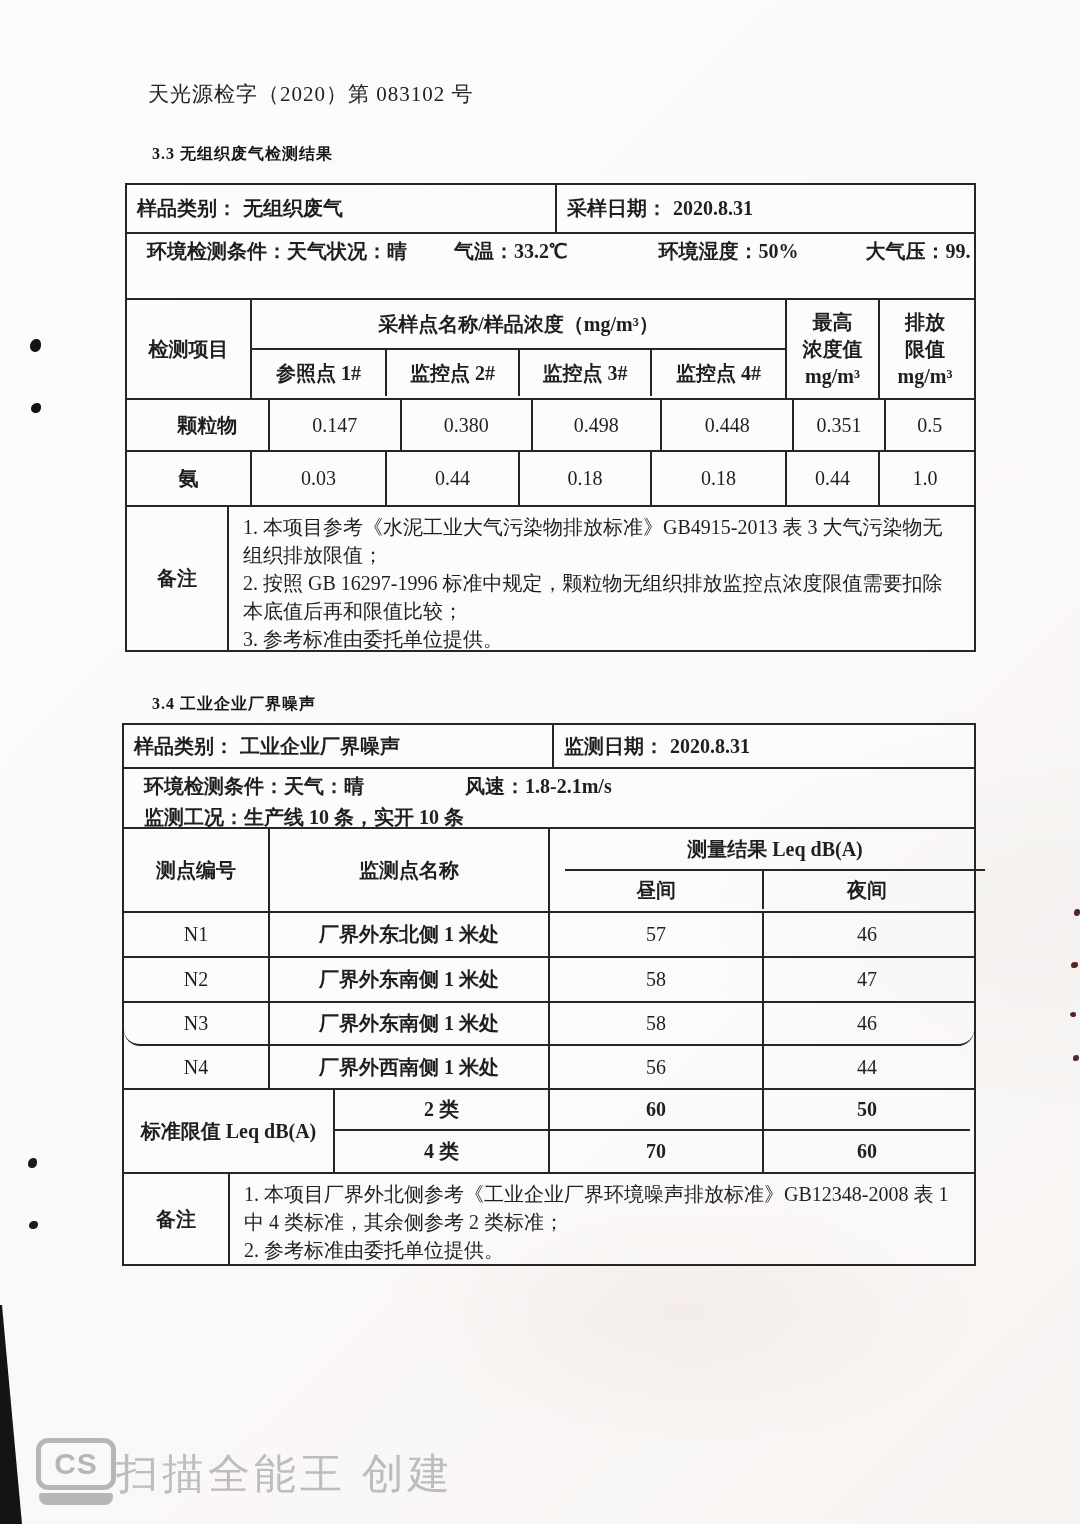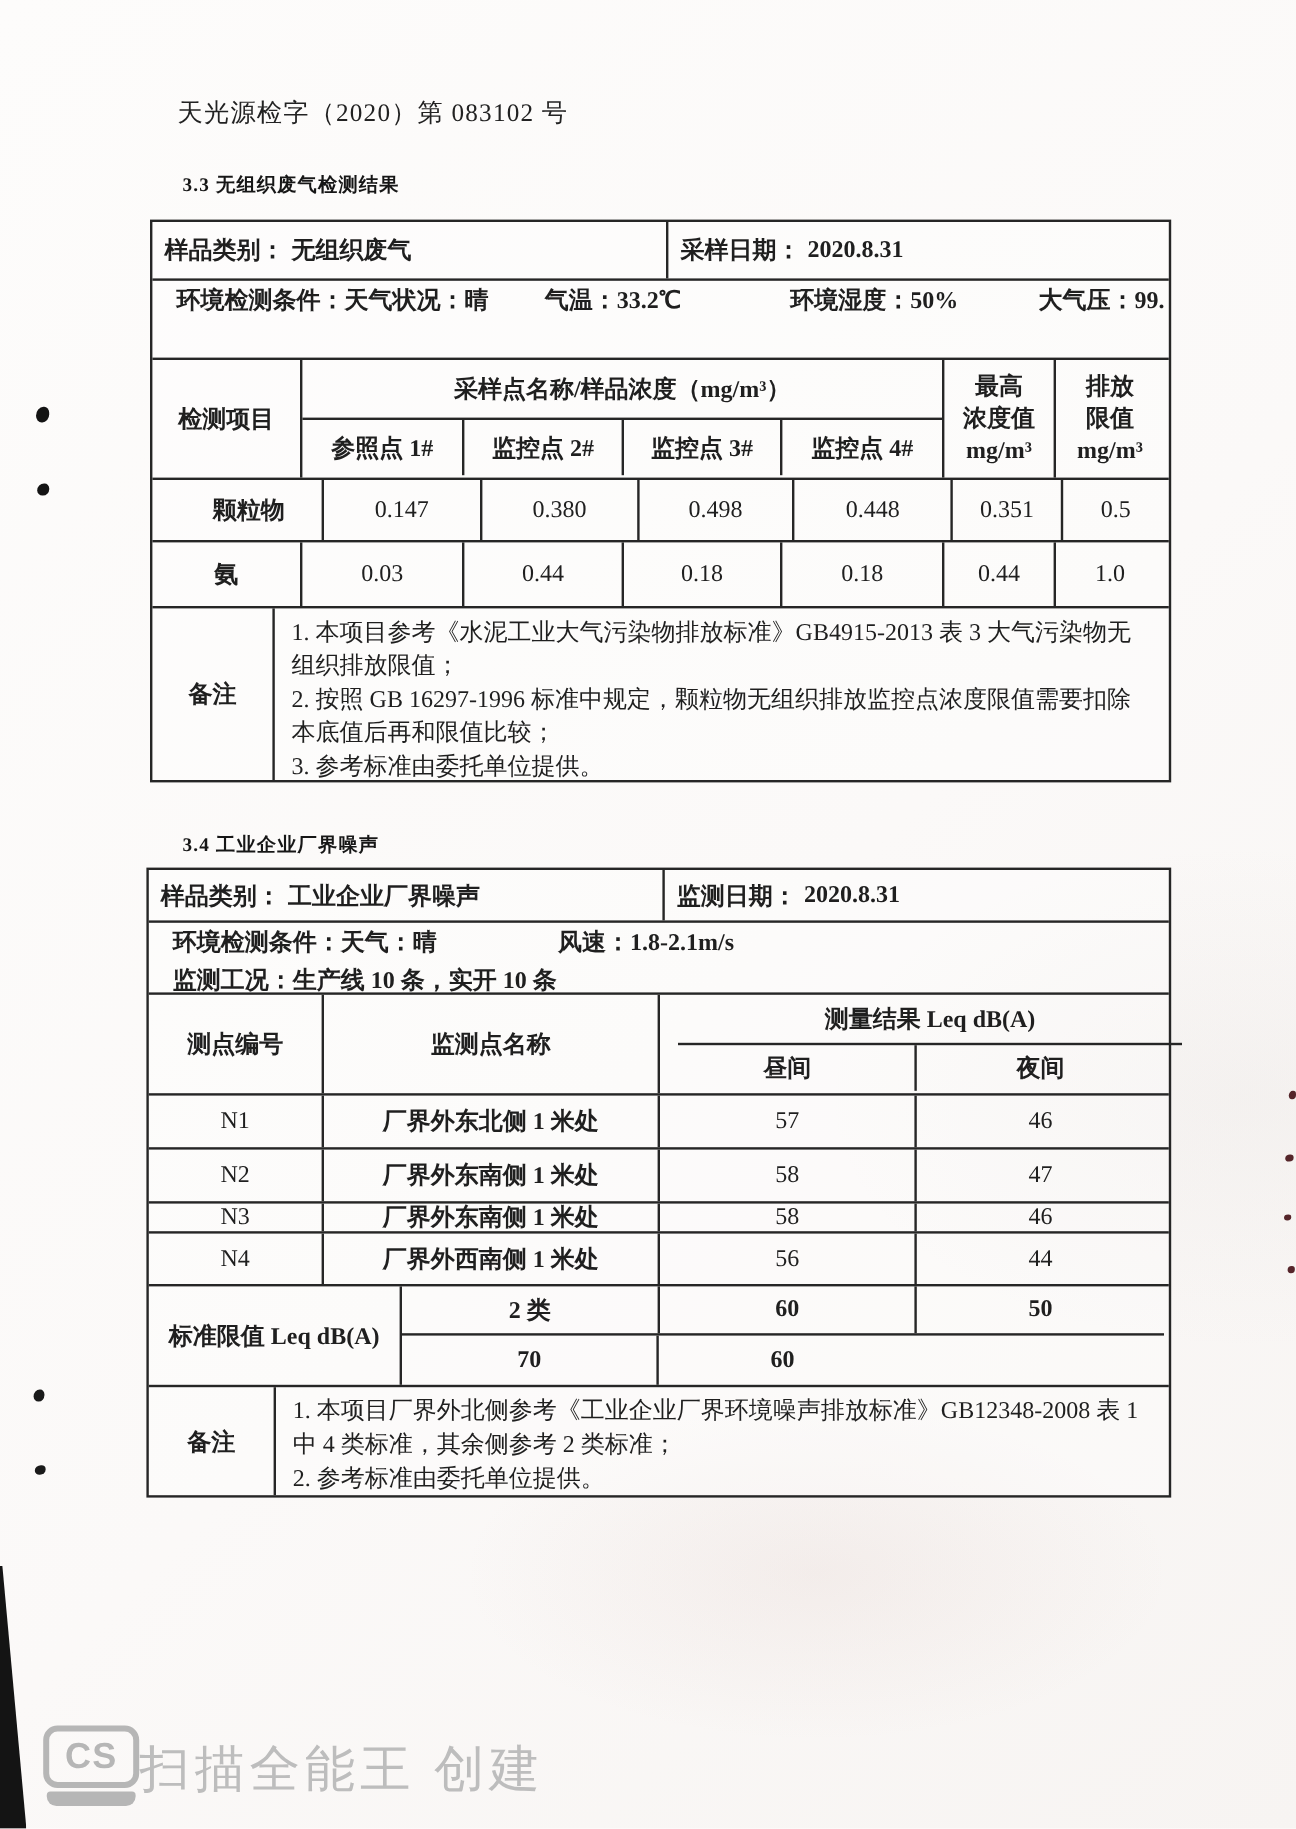--- a/index.html
+++ b/index.html
@@ -202,21 +202,21 @@
       <div class="cell hdr" style="width:280px;">厂界外东北侧 1 米处</div>
       <div class="cell num" style="width:214px;">57</div>
       <div class="cell num last" style="width:206px;">46</div>
     </div>
     <div class="trow" style="height:45px;">
       <div class="cell num" style="width:146px;">N2</div>
       <div class="cell hdr" style="width:280px;">厂界外东南侧 1 米处</div>
       <div class="cell num" style="width:214px;">58</div>
       <div class="cell num last" style="width:206px;">47</div>
     </div>
-    <div class="trow" style="height:25px;">
+    <div class="trow" style="height:43px;border-radius:16px;">
       <div class="cell num" style="width:146px;">N3</div>
       <div class="cell hdr" style="width:280px;">厂界外东南侧 1 米处</div>
       <div class="cell num" style="width:214px;">58</div>
       <div class="cell num last" style="width:206px;">46</div>
     </div>
     <div class="trow" style="height:44px;">
       <div class="cell num" style="width:146px;">N4</div>
       <div class="cell hdr" style="width:280px;">厂界外西南侧 1 米处</div>
       <div class="cell num" style="width:214px;">56</div>
       <div class="cell num last" style="width:206px;">44</div>
@@ -224,20 +224,21 @@
 
     <div class="trow" style="height:84px;">
       <div class="cell hdr" style="width:211px;">标准限值 Leq dB(A)</div>
       <div class="stack" style="width:635px;">
         <div style="display:flex;height:42px;border-bottom:2px solid #262626;box-sizing:border-box;">
           <div class="cell hdr" style="width:215px;">2 类</div>
           <div class="cell hdr" style="width:214px;">60</div>
           <div class="cell hdr last" style="width:206px;">50</div>
         </div>
         <div style="display:flex;height:42px;">
+          <div class="cell hdr" style="width:215px;">4 类</div>
           <div class="cell hdr" style="width:214px;">70</div>
           <div class="cell hdr last" style="width:206px;">60</div>
         </div>
       </div>
     </div>
 
     <div class="trow last" style="height:90px;">
       <div class="cell hdr" style="width:106px;">备注</div>
       <div class="cell last remark-cell" style="width:740px;">
         <div class="remark-line">1.  本项目厂界外北侧参考《工业企业厂界环境噪声排放标准》GB12348-2008 表 1 中 4 类标准，其余侧参考 2 类标准；</div>

